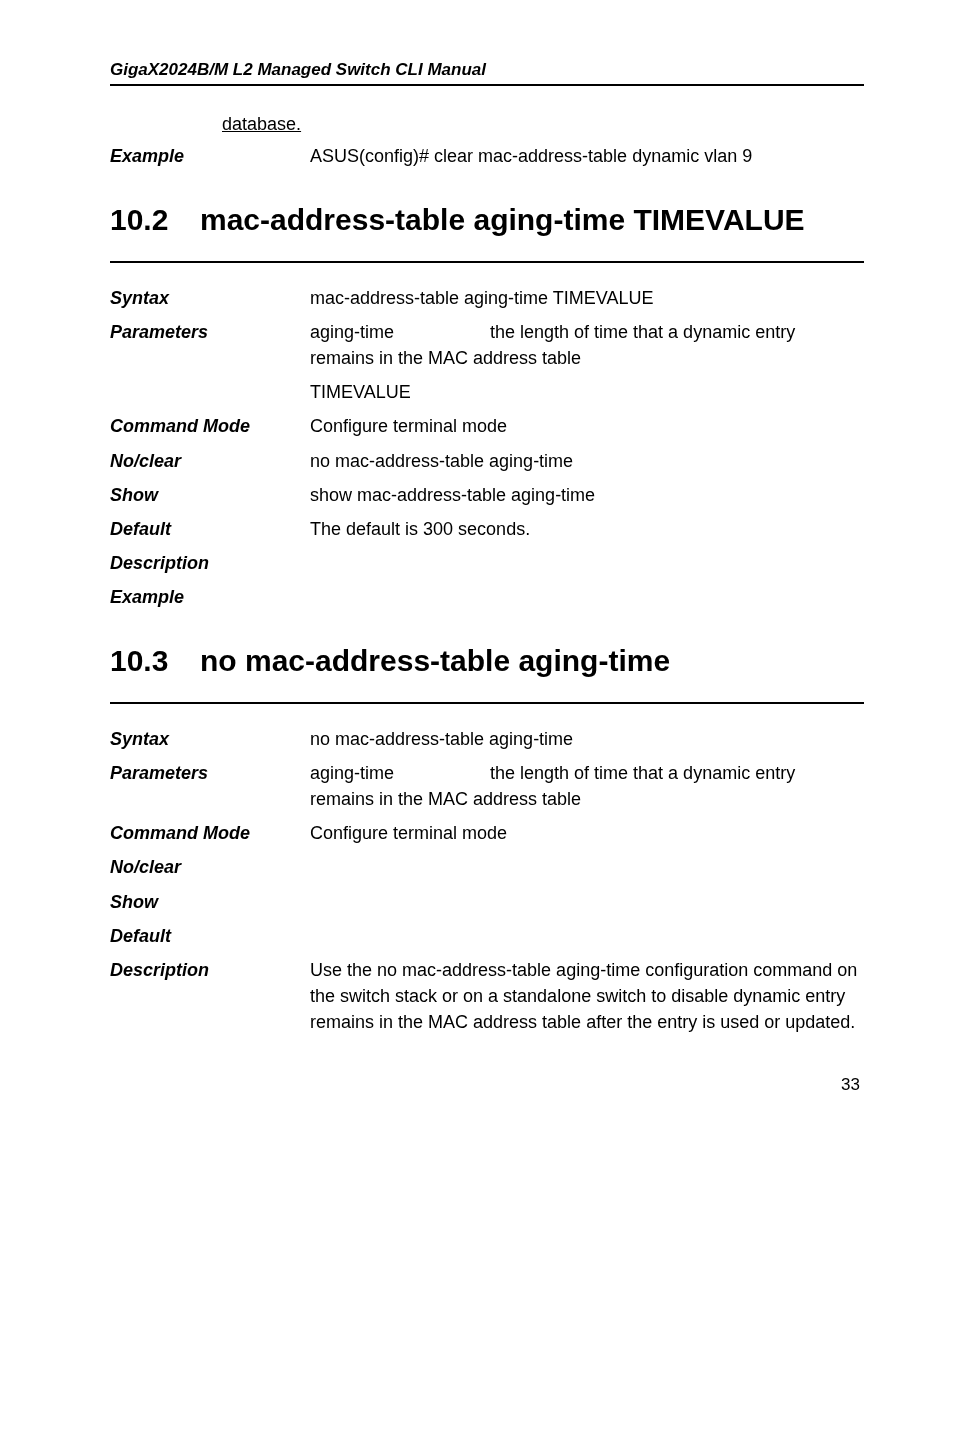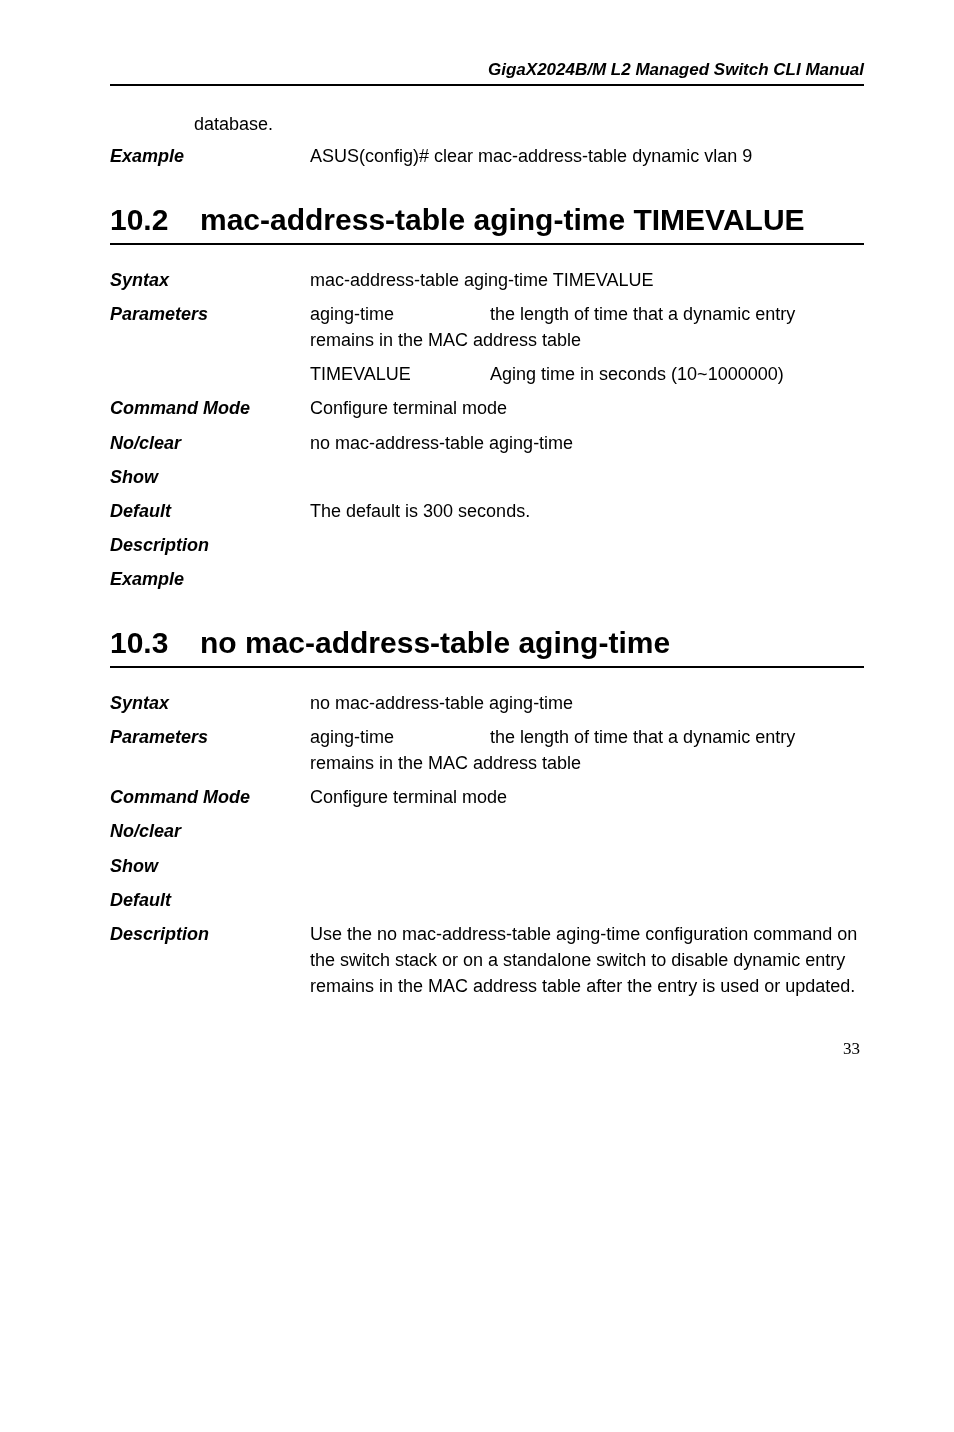--- a/index.html
+++ b/index.html
@@ -13,30 +13,31 @@
   .page {
     padding: 60px 90px 40px 110px;
     box-sizing: border-box;
   }
   .header-line {
     border-bottom: 2px solid #000;
     padding-bottom: 4px;
     margin-bottom: 28px;
   }
   .header-title {
-    text-align: right;
+    text-align: left;
     font-weight: bold;
     font-style: italic;
     font-size: 17px;
     color: #000;
   }
   .continuation {
-    margin-left: 84px;
+    margin-left: 112px;
     font-size: 18px;
     margin-bottom: 8px;
+    text-decoration: underline;
   }
   .row {
     display: flex;
     margin-bottom: 8px;
     font-size: 18px;
     line-height: 1.45;
   }
   .label {
     font-weight: bold;
     width: 200px;
@@ -53,41 +54,40 @@
     width: 180px;
     flex-shrink: 0;
   }
   .sub-value {
     flex: 1;
   }
   h1.section {
     font-size: 30px;
     font-weight: bold;
     border-bottom: 2px solid #000;
-    padding-bottom: 6px;
+    padding-bottom: 24px;
     margin-top: 34px;
     margin-bottom: 22px;
     display: flex;
   }
   h1.section .num {
     width: 90px;
     flex-shrink: 0;
   }
   h1.section .title {
     flex: 1;
   }
   .para-gap {
     margin-top: 16px;
   }
   .page-num {
     text-align: right;
     font-size: 17px;
     margin-top: 40px;
     padding-right: 4px;
-    font-family: Liberation Serif, serif;
   }
 </style>
 </head>
 <body>
 
 <div class="page">
 
   <div class="header-line">
     <div class="header-title">GigaX2024B/M L2 Managed Switch CLI Manual</div>
   </div>
@@ -118,37 +118,37 @@
       </div>
       <div>remains in the MAC address table</div>
     </div>
   </div>
 
   <div class="row">
     <div class="label"></div>
     <div class="value">
       <div class="sub-row">
         <div class="sub-label">TIMEVALUE</div>
-        <div class="sub-value">Aging time in seconds (10~1000000)</div>
       </div>
     </div>
   </div>
 
   <div class="row">
     <div class="label">Command Mode</div>
     <div class="value">Configure terminal mode</div>
   </div>
 
   <div class="row">
     <div class="label">No/clear</div>
     <div class="value">no mac-address-table aging-time</div>
   </div>
 
   <div class="row">
     <div class="label">Show</div>
+    <div class="value">show mac-address-table aging-time</div>
   </div>
 
   <div class="row">
     <div class="label">Default</div>
     <div class="value">The default is 300 seconds.</div>
   </div>
 
   <div class="row">
     <div class="label">Description</div>
     <div class="value">

